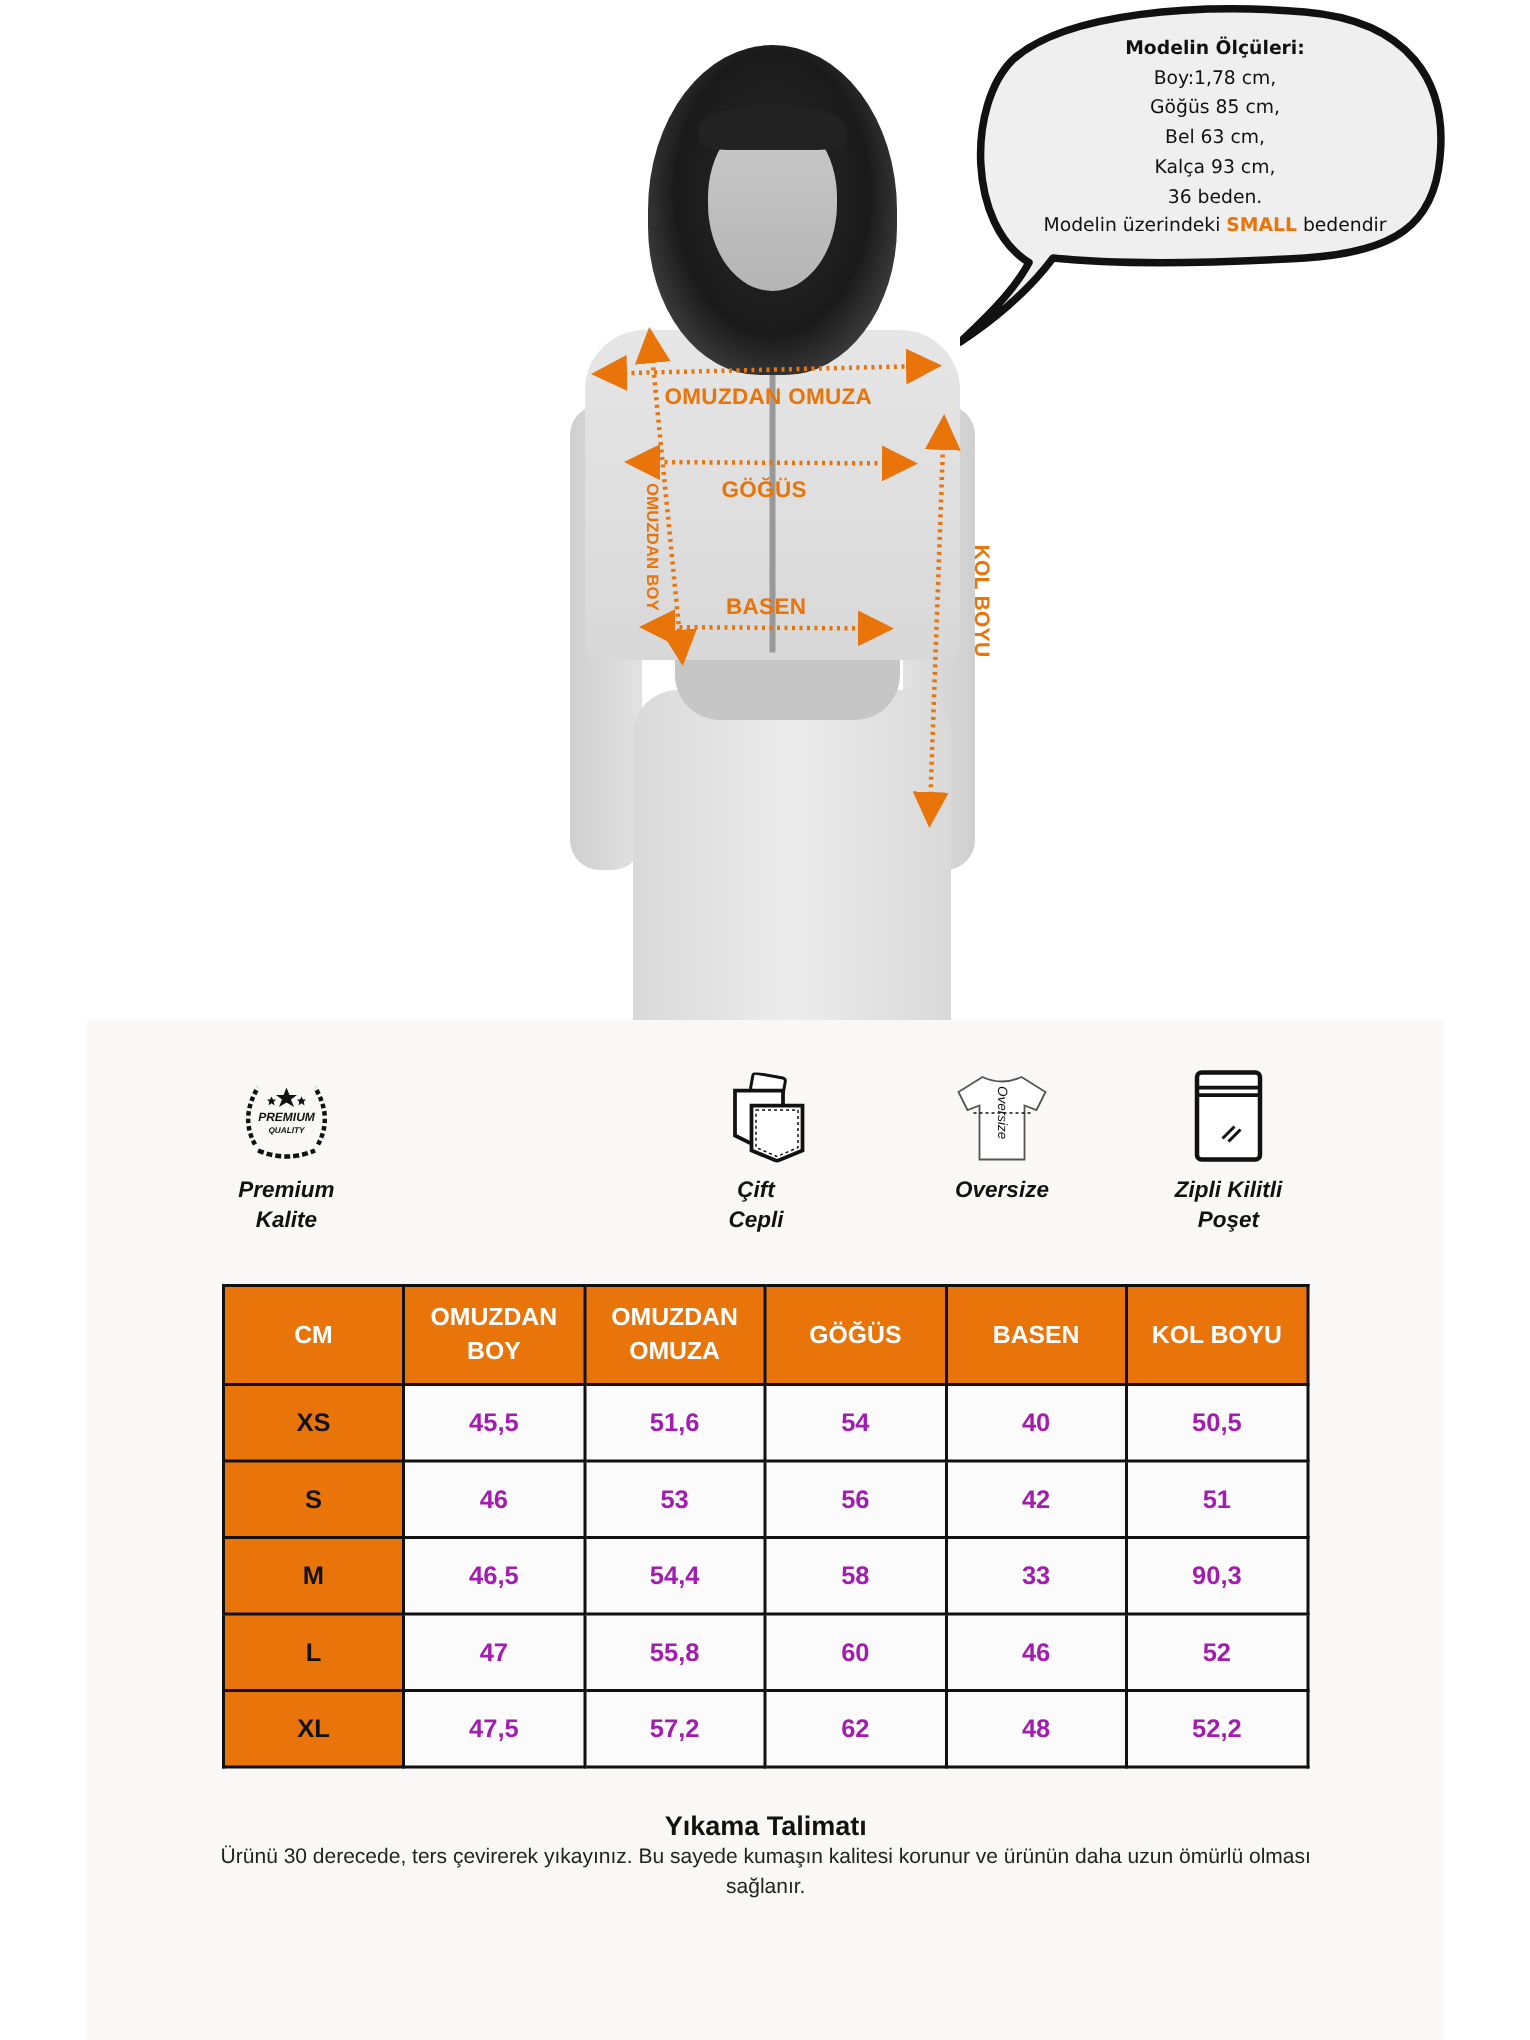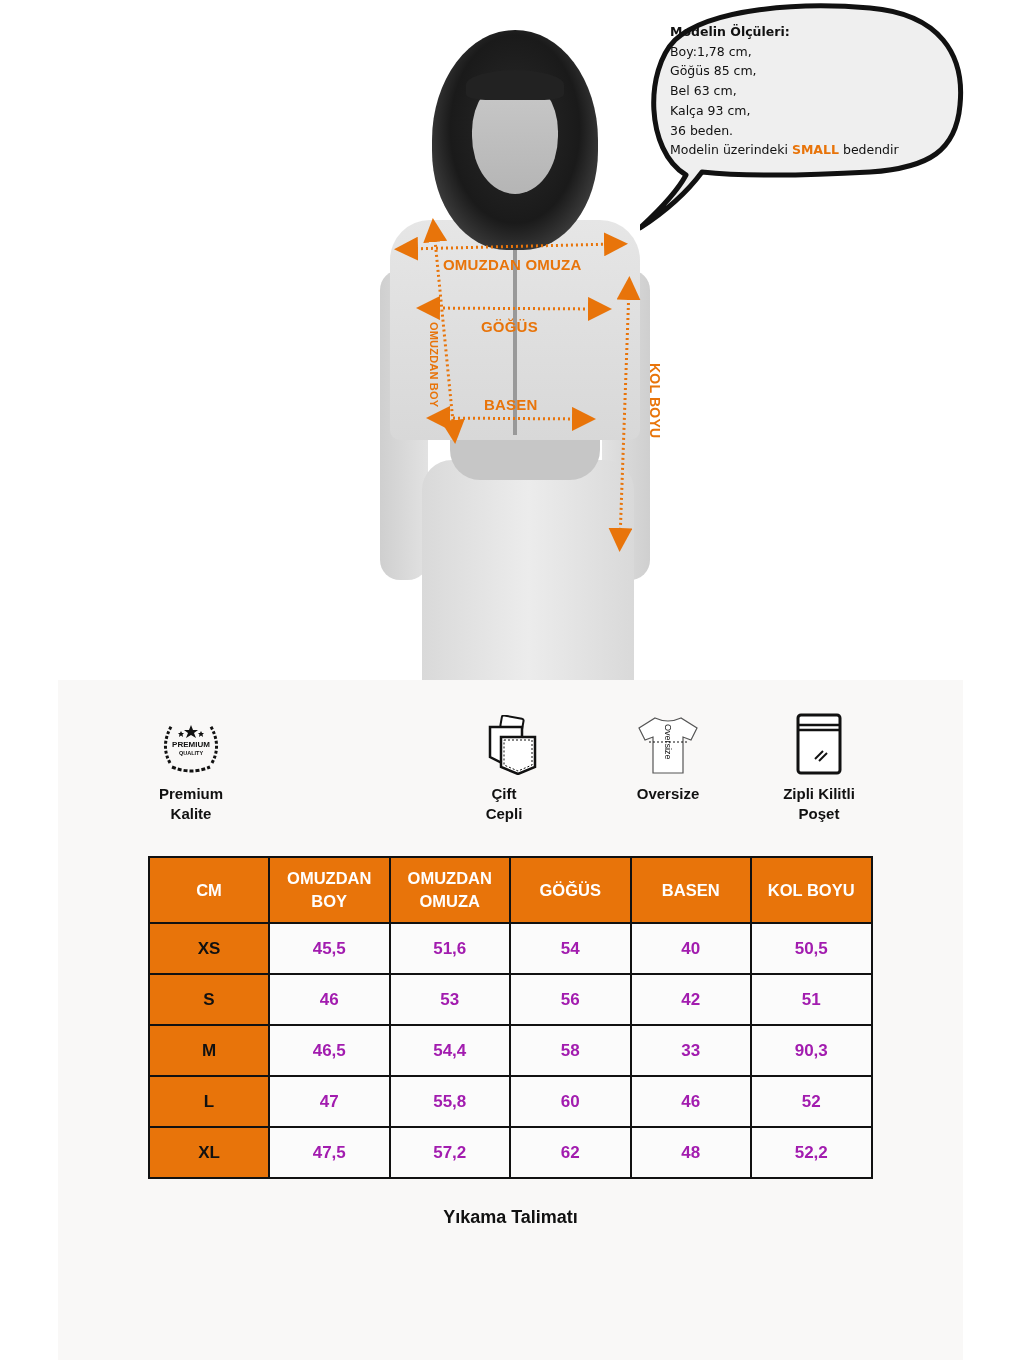--- a/index.html
+++ b/index.html
@@ -18,28 +18,28 @@
   .sleeve-r { position: absolute; left: 232px; top: 250px; width: 48px; height: 310px; background: linear-gradient(90deg,#e2e2e2,#cfcfcf); border-radius: 20px; }
   .belly { position: absolute; left: 80px; top: 410px; width: 150px; height: 50px; background: #c6c6c6; border-radius: 0 0 30px 30px; }
   .pants { position: absolute; left: 52px; top: 440px; width: 212px; height: 220px; background: linear-gradient(90deg,#d9d9d9,#ececec,#d9d9d9); border-radius: 30px 30px 0 0; }
   .zip { position: absolute; left: 143px; top: 215px; width: 4px; height: 200px; background: #999; }
   .m-label { position: absolute; color: #e8740a; font-weight: bold; font-size: 15px; letter-spacing: 0.2px; white-space: nowrap; }
   .m-label.vert { font-size: 11px; transform-origin: left top; }
 
   
   .bubble-wrap { position: absolute; left: 640px; top: 0; width: 330px; height: 232px; }
   .bubble-wrap svg { position: absolute; left: 0; top: 0; }
-  .bubble-text { position: absolute; left: 30px; top: 22px; width: 280px; font-family: "DejaVu Sans", sans-serif; font-size: 12.5px; line-height: 19.7px; color: #111; }
+  .bubble-text { position: absolute; left: 30px; top: 22px; width: 280px; text-align: center; font-family: "DejaVu Sans", sans-serif; font-size: 12.5px; line-height: 19.7px; color: #111; }
   .bubble-text .title { font-weight: bold; }
   .bubble-text .hl { color: #e8740a; font-weight: bold; }
 
   
   .panel { position: absolute; left: 58px; top: 680px; width: 905px; height: 680px; background: #f9f8f7; }
 
-  .features { position: absolute; left: 0; top: 0; width: 905px; height: 150px; }
+  .features { position: absolute; left: 0; top: 0; width: 905px; height: 150px; font-style: italic; }
   .feature { position: absolute; top: 30px; width: 130px; text-align: center; }
   .feature .ic { width: 70px; height: 70px; margin: 0 auto; display: flex; align-items: center; justify-content: center; }
   .feature .lbl { font-weight: bold; font-size: 15px; line-height: 20px; color: #111; margin-top: 4px; white-space: pre-line; }
 
   
   .size-table { position: absolute; left: 90px; top: 176px; border-collapse: collapse; }
   .size-table th, .size-table td { border: 2px solid #111; text-align: center; vertical-align: middle; font-weight: bold; font-size: 17px; }
   .size-table th { background: #e8740a; color: #fff; height: 66px; line-height: 23px; font-size: 16.5px; }
   .size-table td { background: #fbfbfb; color: #a21caf; height: 51px; }
   .size-table td.rowhead { background: #e8740a; color: #111; }
@@ -229,14 +229,15 @@
         <td>57,2</td>
         <td>62</td>
         <td>48</td>
         <td>52,2</td>
       </tr>
     </tbody>
   </table>
 
   <div class="wash">
     <div class="wt">Yıkama Talimatı</div>
+    <div class="wb">Ürünü 30 derecede, ters çevirerek yıkayınız. Bu sayede kumaşın kalitesi korunur ve ürünün daha uzun ömürlü olması sağlanır.</div>
   </div>
 </div>
 
 </body></html>

